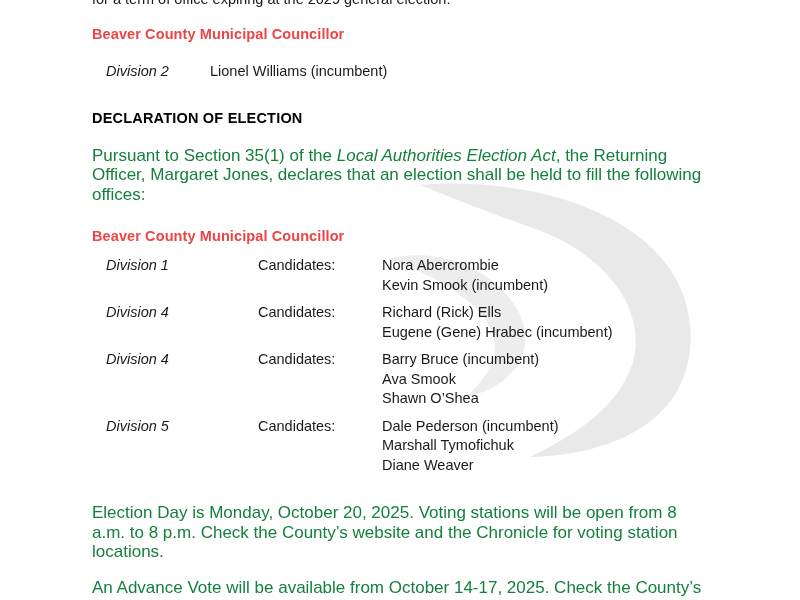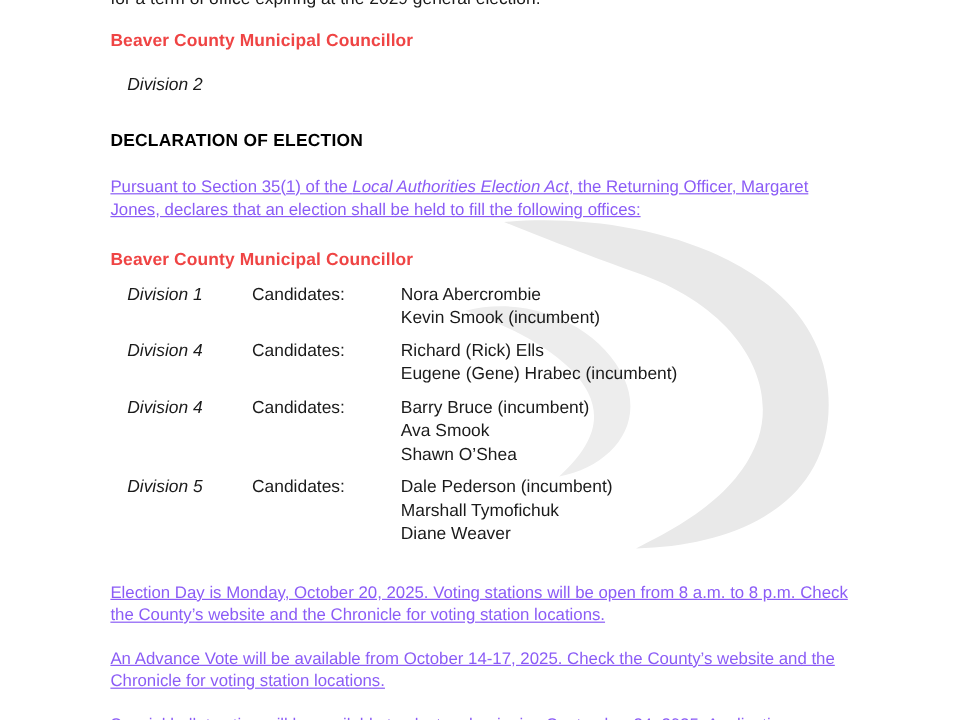--- a/index.html
+++ b/index.html
@@ -58,43 +58,43 @@
   }
 
   .heading-black {
     color: #000000;
     font-weight: bold;
     font-size: 14.5px;
     letter-spacing: 0.2px;
   }
 
   .para {
-    font-size: 14px;
+    font-size: 17px;
     line-height: 19.5px;
-    color: #8b5cf6;
-    text-decoration: underline;
+    color: #15803d;
   }
 
   .para em { font-style: italic; }
 
   .row {
     display: flex;
     font-size: 14.5px;
     line-height: 19.5px;
   }
   .col-div {
     width: 118px;
     flex: 0 0 118px;
     font-style: italic;
     padding-left: 14px;
     box-sizing: border-box;
   }
   .col-label {
     width: 124px;
     flex: 0 0 124px;
+    margin-left: 48px;
   }
   .col-names {
     flex: 1 1 auto;
   }
 
   .spacer-8 { height: 8px; }
   .spacer-12 { height: 12px; }
   .spacer-16 { height: 16px; }
   .spacer-20 { height: 20px; }
   .spacer-24 { height: 24px; }
@@ -120,20 +120,21 @@
   </div>
 
   <div class="spacer-12"></div>
 
   <div class="heading-blue">Beaver County Municipal Councillor</div>
 
   <div class="spacer-20"></div>
 
   <div class="row">
     <div class="col-div">Division 2</div>
+    <div class="col-names">Lionel Williams (incumbent)</div>
   </div>
 
   <div class="spacer-28"></div>
 
   <div class="heading-black">DECLARATION OF ELECTION</div>
 
   <div class="spacer-20"></div>
 
   <div class="para">
     <span>Pursuant to Section 35(1) of the </span><em>Local Authorities Election Act</em><span>, the Returning Officer, Margaret Jones, declares that an election shall be held to fill the following offices:</span>

